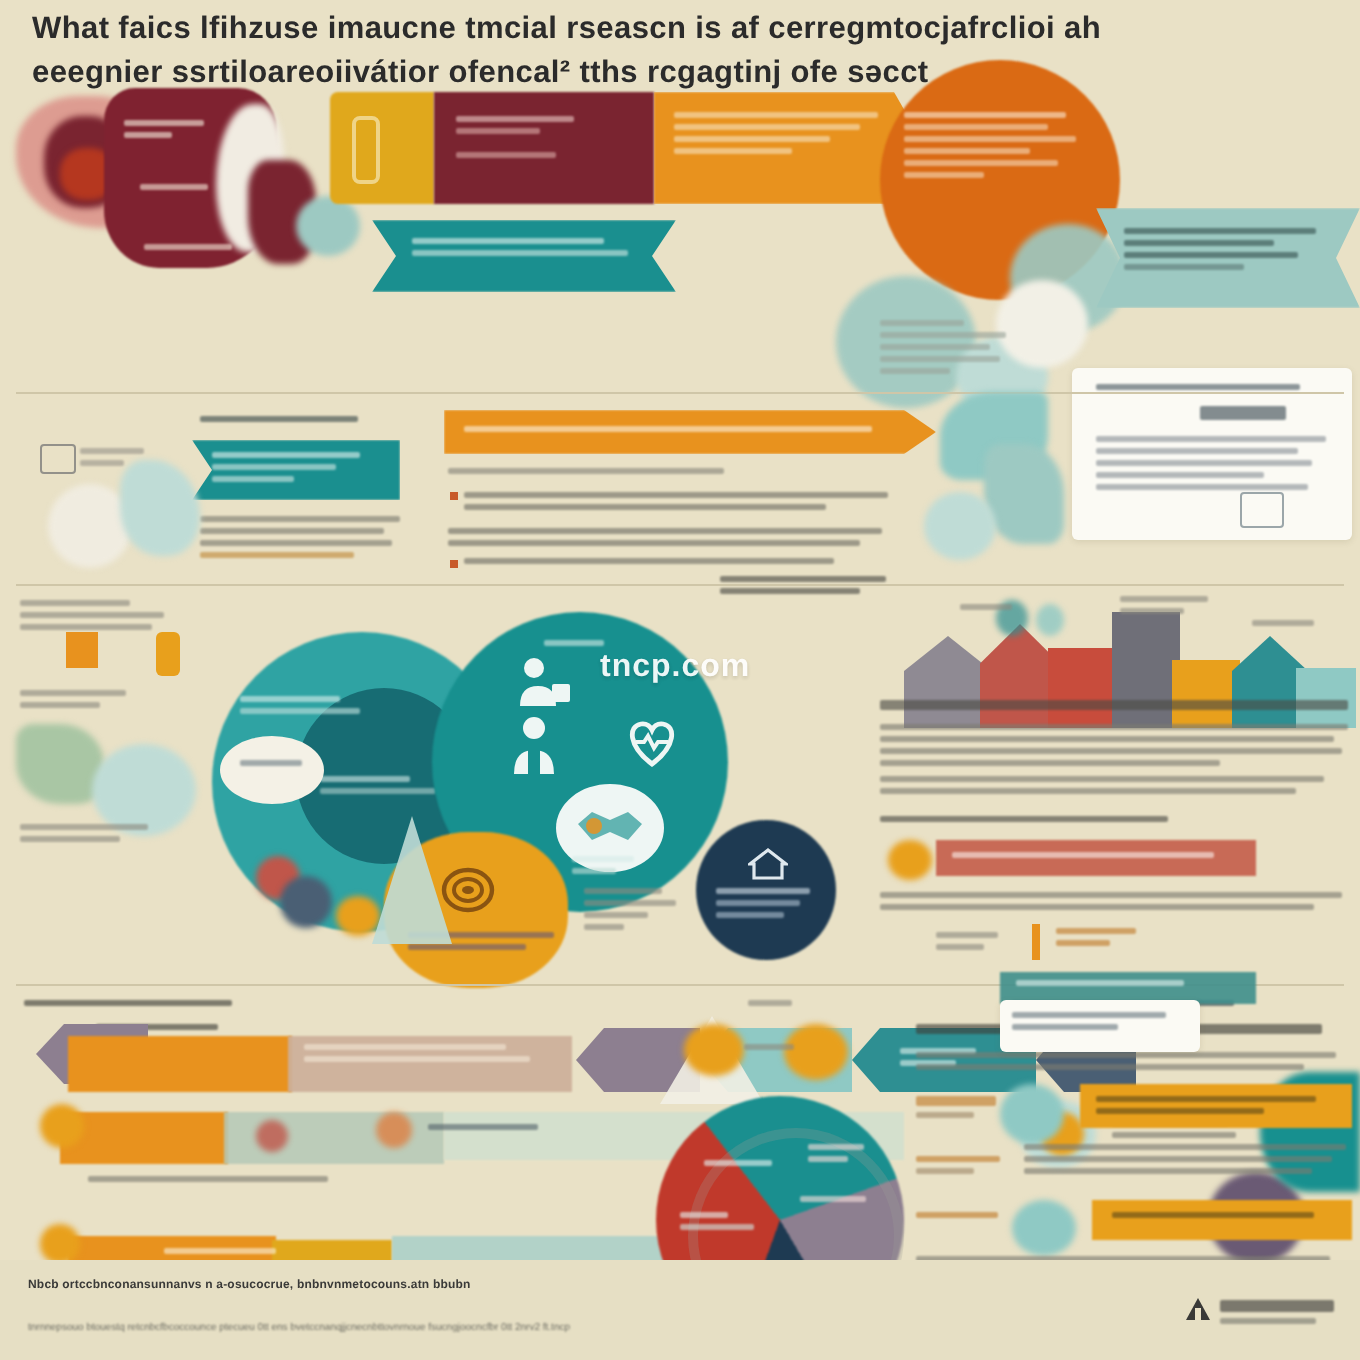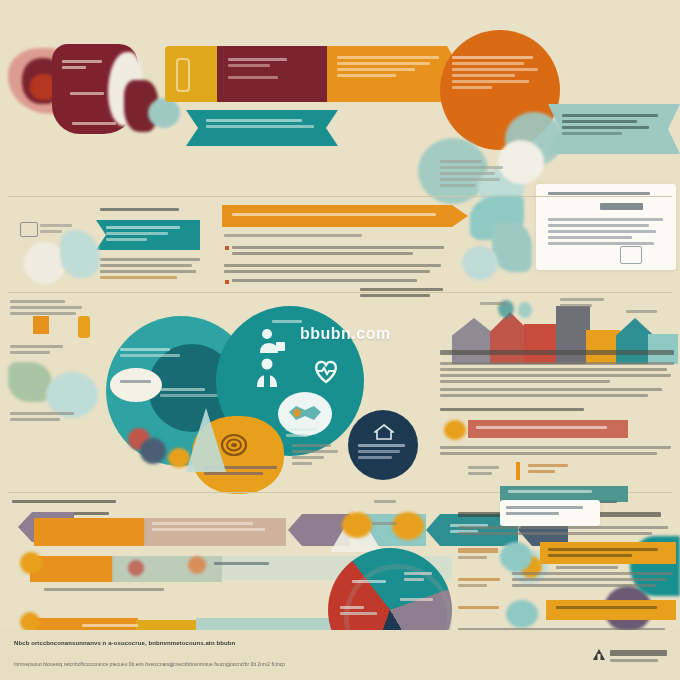--- a/index.html
+++ b/index.html
@@ -44,20 +44,22 @@
   .clip-house{clip-path:polygon(50% 0,100% 38%,100% 100%,0 100%,0 38%);}
   .clip-pent{clip-path:polygon(14px 0,100% 0,100% 100%,14px 100%,0 50%);}
   .wcard{position:absolute;background:#fbfaf4;border-radius:3px;
         box-shadow:0 1px 3px rgba(110,100,70,.15);}
 </style>
 </head>
 <body>
 
 <div id="poster">
 
+  <div id="headline">What faics lfihzuse imaucne tmcial rseascn is af cerregmtocjafrclioi ah eeegnier
+ssrtiloareoiivátior&nbsp;ofencal² tths rcgagtinj&nbsp;ofe sǝcct</div>
 
   <div class="blob vsoft" style="left:8px;top:48px;width:78px;height:66px;background:#dd9c91;border-radius:40% 50% 45% 55%;"></div>
   <div class="blob vsoft" style="left:22px;top:58px;width:42px;height:46px;background:#7a2430;border-radius:45%;"></div>
   <div class="blob vsoft" style="left:30px;top:74px;width:28px;height:26px;background:#b5371f;border-radius:45%;"></div>
   <div class="blob soft" style="left:52px;top:44px;width:86px;height:90px;background:#7f2230;border-radius:18% 22% 40% 32%;"></div>
   <div class="blob vsoft" style="left:108px;top:52px;width:34px;height:74px;background:#f1ece2;border-radius:60% 40% 50% 50%;"></div>
   <div class="blob vsoft" style="left:124px;top:80px;width:34px;height:52px;background:#7a2430;border-radius:30% 40% 35% 45%;"></div>
   <div class="blob vsoft" style="left:148px;top:98px;width:32px;height:30px;background:#9dc9c2;border-radius:50%;"></div>
   <div class="ptxt sm" style="left:62px;top:60px;width:40px;">
     <i style="background:#f4e9da;width:100%"></i>
@@ -260,21 +262,21 @@
     <svg viewBox="0 0 38 26" width="38" height="26">
       <path d="M3 12 L10 6 L19 10 L28 6 L35 12 L28 20 L19 16 L10 20 Z" fill="#17908f" opacity=".65"></path>
       <circle cx="11" cy="13" r="4" fill="#e8921e" opacity=".85"></circle>
     </svg>
   </div>
   <div class="ptxt sm" style="left:286px;top:428px;width:34px;">
     <i style="background:#d6ece8;width:90%"></i>
     <i style="background:#bfdcd6;width:66%"></i>
   </div>
 
-  <div id="wm">bbubn.com</div>
+  <div id="wm">tncp.com</div>
 
   <div class="blob soft" style="left:192px;top:416px;width:92px;height:78px;background:#e8a01c;border-radius:46%;"></div>
   <div class="blk" style="left:220px;top:432px;width:28px;height:26px;">
     <svg viewBox="0 0 28 26" width="28" height="26">
       <ellipse cx="14" cy="13" rx="12" ry="10" fill="none" stroke="#8a5411" stroke-width="2.2"></ellipse>
       <ellipse cx="14" cy="13" rx="7" ry="5.5" fill="none" stroke="#8a5411" stroke-width="2"></ellipse>
       <ellipse cx="14" cy="13" rx="3" ry="2" fill="#8a5411"></ellipse>
     </svg>
   </div>
   <div class="ptxt sm" style="left:204px;top:466px;width:76px;">

